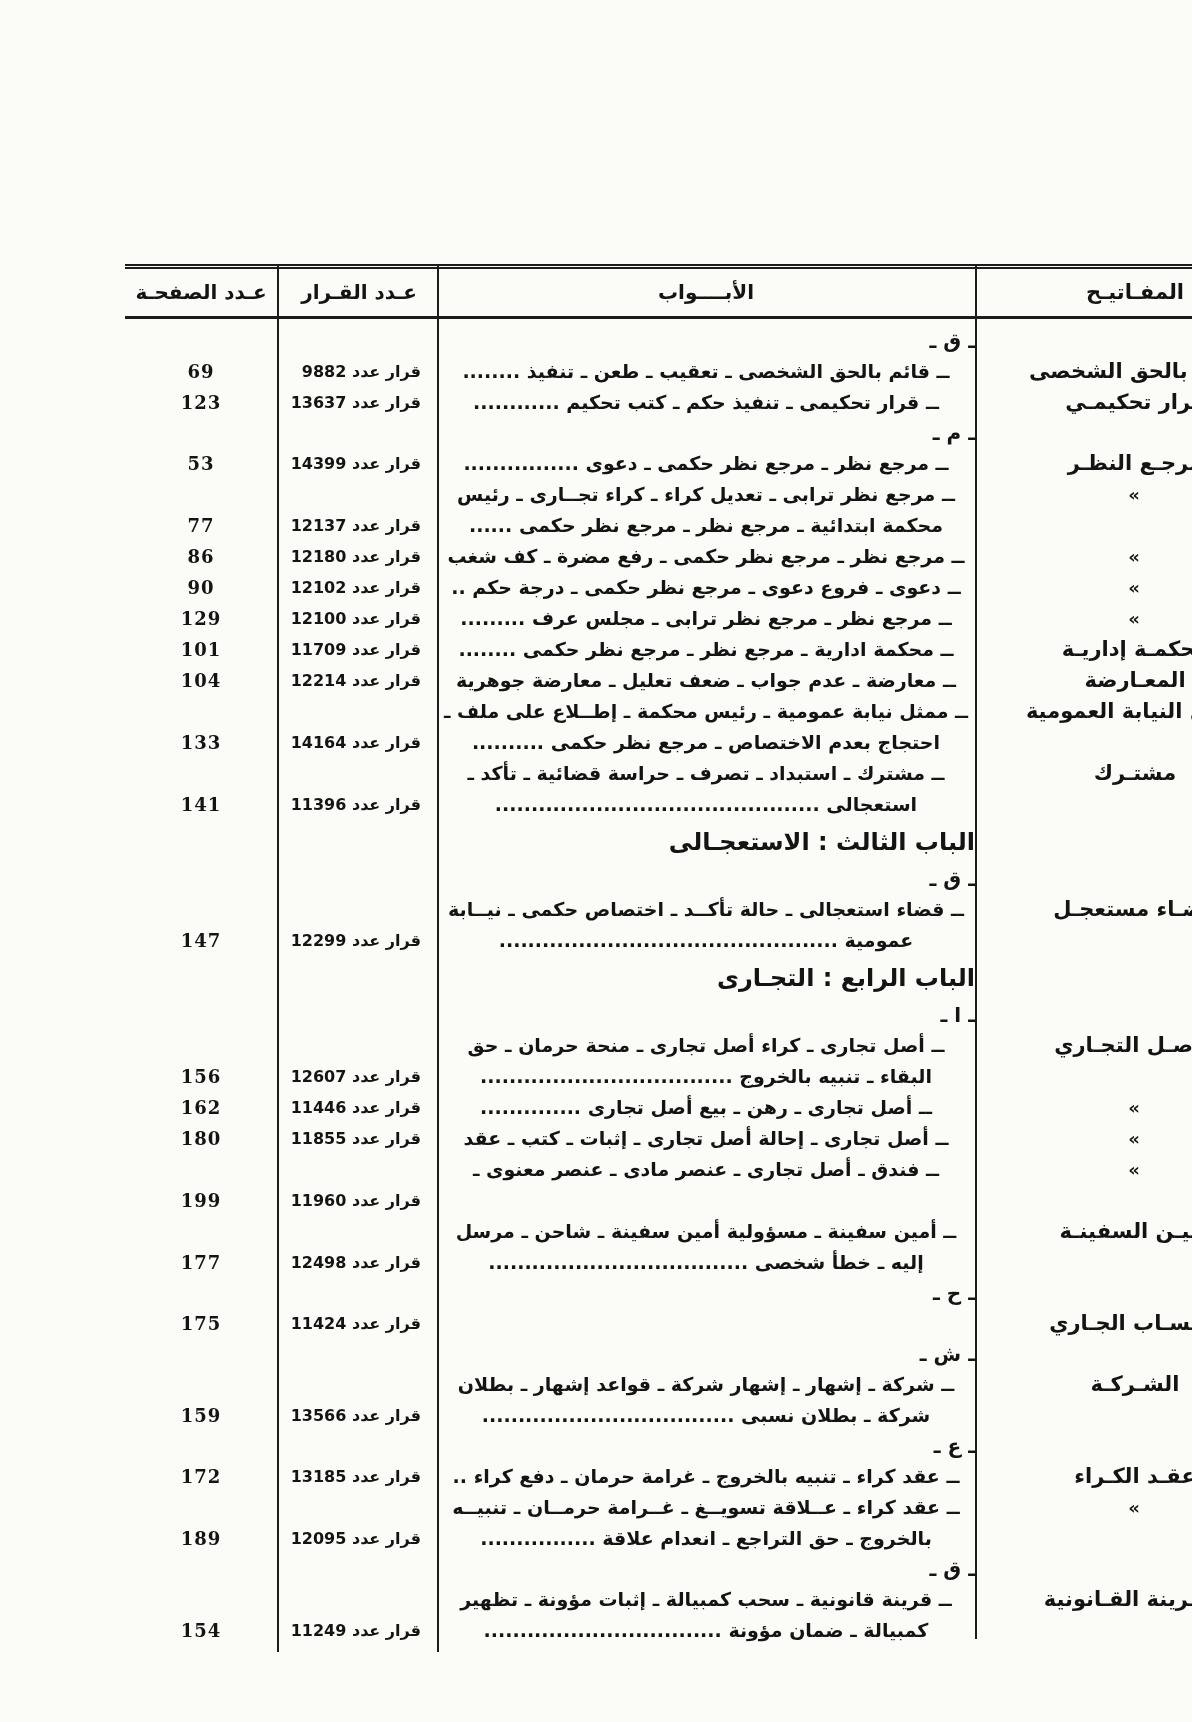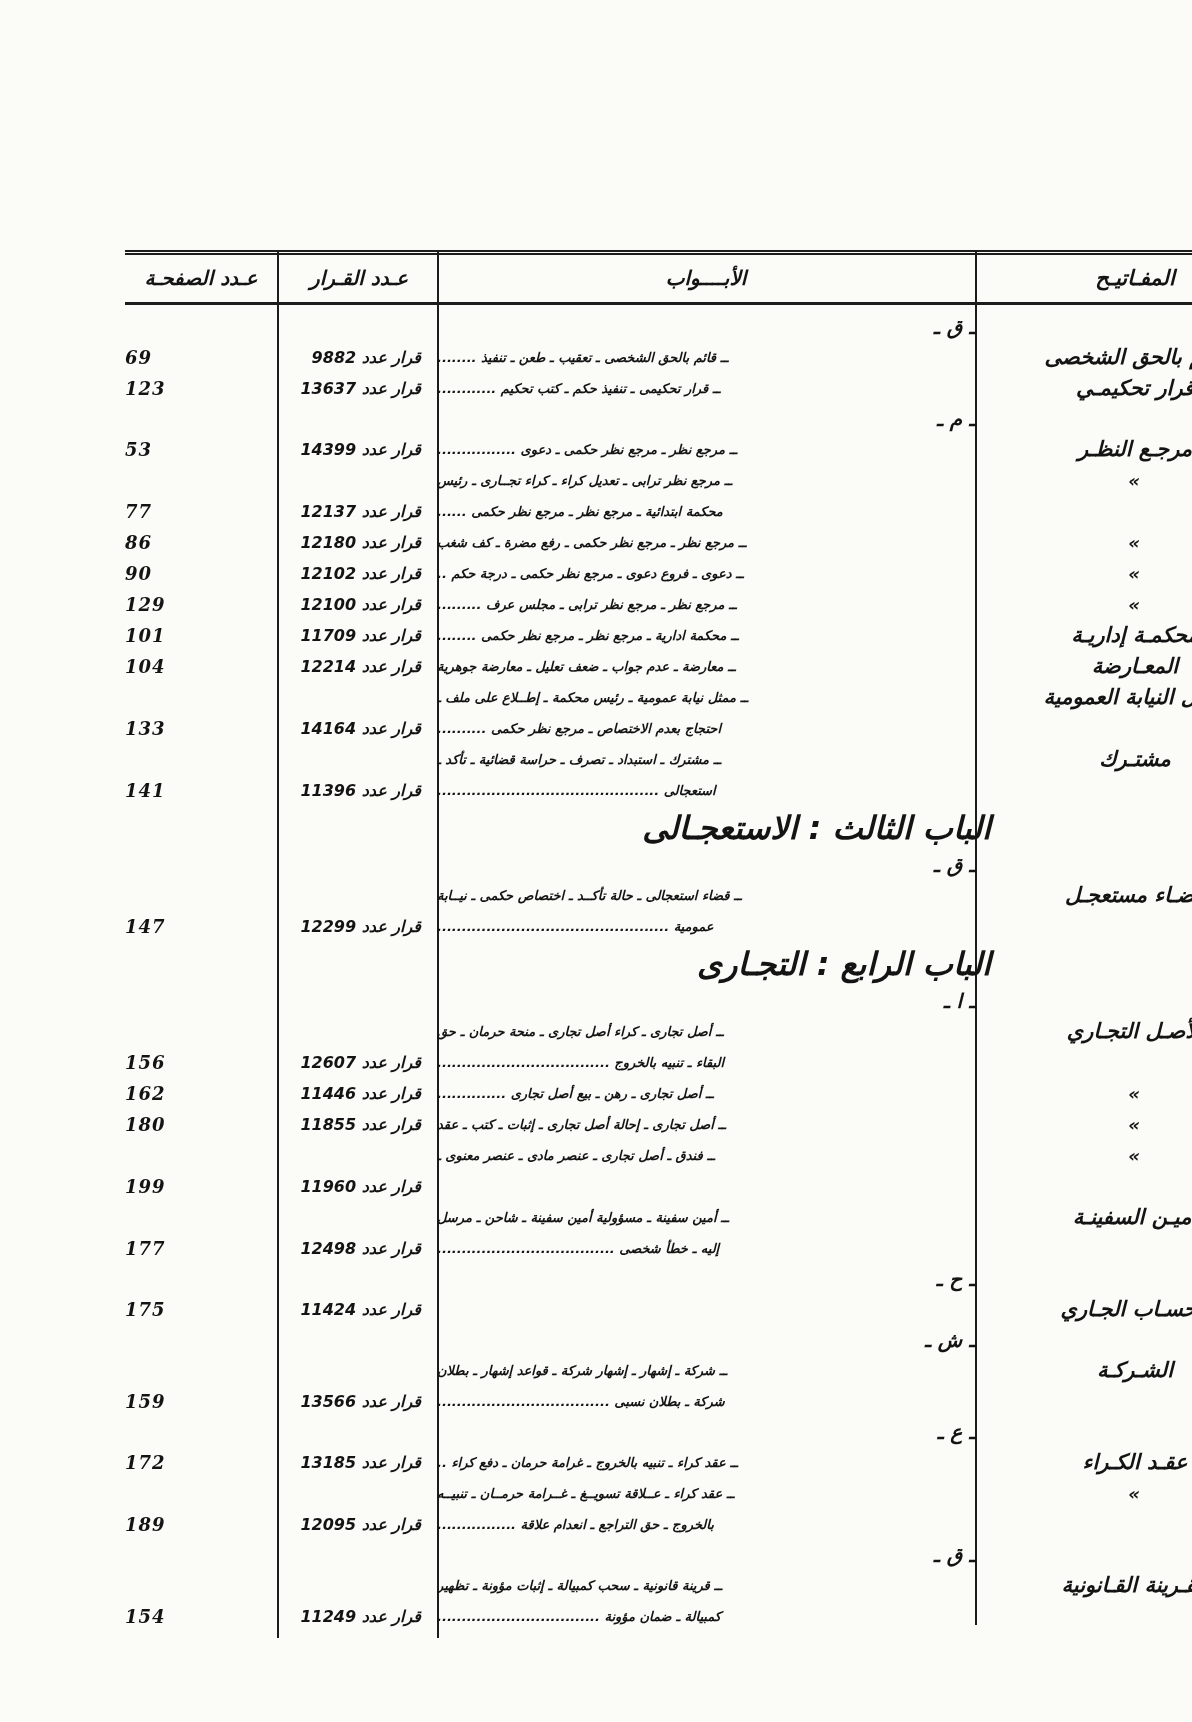--- a/index.html
+++ b/index.html
@@ -1,21 +1,21 @@
 <!DOCTYPE html>
 <html lang="ar"><head>
 <meta charset="utf-8">
 <style>
   html,body{margin:0;padding:0;}
   body{
     width:1192px;height:1722px;background:#fbfbf8;color:#141414;
     font-family:"DejaVu Sans",sans-serif;position:relative;overflow:hidden;
   }
   .scan-page{position:absolute;inset:0;overflow:hidden;}
-  .idx-table{position:absolute;left:125px;top:250px;width:1067px;font-style:italic;}
+  .idx-table{position:absolute;left:125px;top:264px;width:1067px;}
   
   .rule{position:absolute;background:#1c1c1c;}
   .rule-top{left:0;top:0;width:1067px;height:0;border-top:5px double #1c1c1c;background:none;}
   .rule-under-header{left:0;top:52px;width:1067px;height:3px;}
   .vline{width:2px;top:0;}
   .vline-1{left:152px;height:1388px;}
   .vline-2{left:312px;height:1388px;}
   .vline-3{left:850px;height:1375px;}
   
   .thead{position:relative;height:52px;width:100%;}
@@ -24,33 +24,33 @@
   .h-page{left:0;width:152px;}
   .h-decision{left:152px;width:164px;}
   .h-topics{left:312px;width:538px;}
   .h-keys{left:850px;width:320px;font-size:21px;}
   
   .tbody{position:relative;width:100%;margin-top:10px;}
   .trow{position:relative;width:100%;}
   .trow.section{height:30px;}
   .trow.chapter{height:44px;}
   .cell{position:absolute;direction:rtl;}
-  .page-cell{left:0;bottom:0;width:152px;height:31px;line-height:31px;text-align:left;
+  .page-cell{left:0;bottom:0;width:152px;height:31px;line-height:31px;text-align:center;
              font-family:"DejaVu Serif",serif;font-size:18px;font-weight:bold;letter-spacing:1px;}
   .decision-cell{left:152px;bottom:0;width:160px;height:31px;line-height:31px;text-align:right;
              padding-right:16px;box-sizing:border-box;font-size:16px;font-weight:bold;white-space:nowrap;overflow:hidden;}
   .topics-cell{left:312px;top:0;width:538px;overflow:hidden;}
-  .topic-line{height:31px;line-height:31px;font-size:13px;font-weight:bold;text-align:left;
+  .topic-line{height:31px;line-height:31px;font-size:19px;font-weight:bold;text-align:center;
               white-space:nowrap;overflow:hidden;}
   .key-cell{left:850px;top:0;width:320px;height:31px;line-height:31px;text-align:center;
             font-size:21px;font-weight:bold;white-space:nowrap;}
   .key-cell.ditto{font-size:18px;letter-spacing:2px;}
   .marker{position:absolute;left:312px;width:538px;font-weight:bold;direction:rtl;}
   .section .marker{font-size:20px;line-height:30px;top:0;}
-  .chapter .marker{font-size:32px;line-height:44px;top:0;padding-left:16px;}
+  .chapter .marker{font-size:24px;line-height:44px;top:0;}
 </style>
 </head>
 <body>
 
 <div class="scan-page">
   <div class="idx-table">
 
     <div class="rule rule-top"></div>
     <div class="thead">
       <div class="hcell h-page">عـدد الصفحـة</div>

